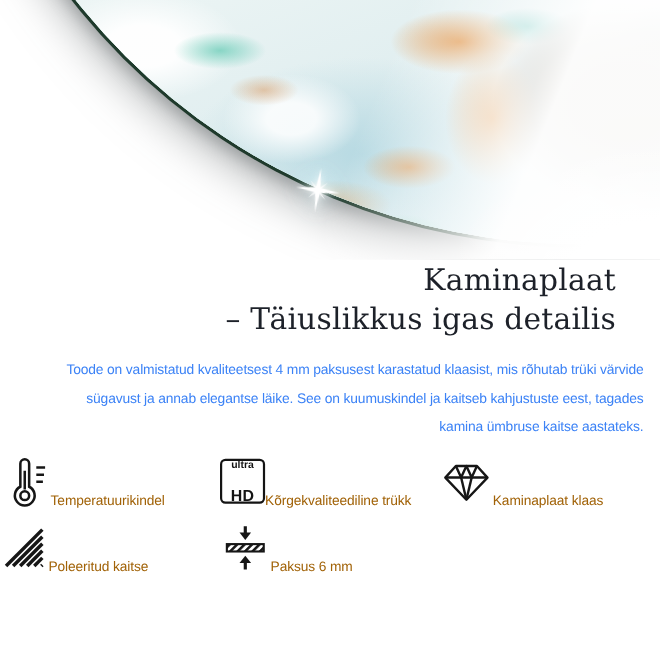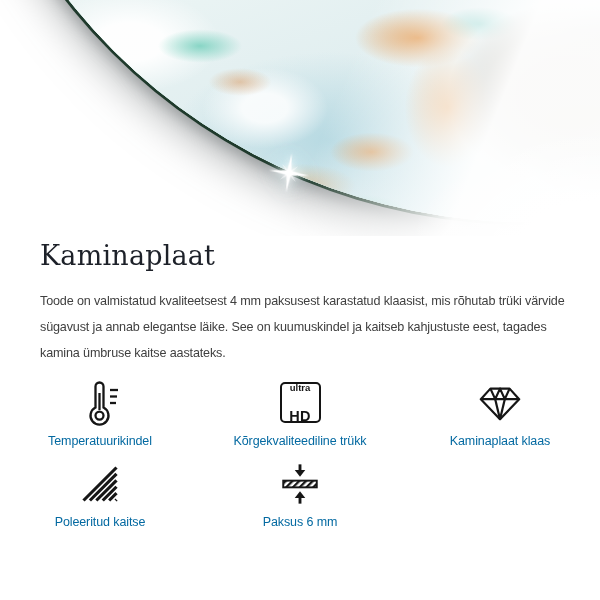--- a/index.html
+++ b/index.html
@@ -40,31 +40,31 @@
          radial-gradient(160px 90px ellipse at 480px 210px, rgba(190,224,232,0.90), rgba(190,224,232,0) 80%),
          linear-gradient(160deg, #eef6f5, #cfe4e9);}
   .sparkle{position:absolute;left:268px;top:152px;width:42px;height:42px;transform:rotate(8deg);
            filter:drop-shadow(0 0 3px rgba(255,255,255,0.95)) drop-shadow(0 0 9px rgba(215,245,250,0.85));}
   .hero-fade{position:absolute;inset:0;pointer-events:none;
        background:
          radial-gradient(260px 170px ellipse at 100% 108%, #fff 32%, rgba(255,255,255,0) 74%),
          linear-gradient(112deg, rgba(255,255,255,0) 54%, rgba(255,255,255,0.97) 78%);}
 
   
-  .content{padding:2px 40px 0;}
+  .content{padding:2px 40px 0;text-align:right;}
   .title{font-family:"DejaVu Serif","Liberation Serif",serif;font-weight:400;
          font-size:27px;line-height:35px;color:#1d2129;letter-spacing:0.2px;margin:0;}
-  .desc{margin-top:15px;width:545px;font-size:12.6px;line-height:26px;color:#404040;
+  .desc{margin-top:15px;width:545px;font-size:12.6px;line-height:26px;color:#3b82f6;
         letter-spacing:-0.15px;}
 
   
   .features{display:grid;grid-template-columns:1fr 1fr 1fr;row-gap:12px;margin-top:6px;}
-  .feature{display:flex;flex-direction:column;align-items:center;}
+  .feature{display:flex;flex-direction:row;align-items:flex-end;}
   .icon-box{height:48px;display:flex;align-items:center;justify-content:center;}
-  .feature-label{margin-top:7px;font-size:12.5px;color:#0369a1;letter-spacing:-0.1px;}
+  .feature-label{margin-top:7px;font-size:12.5px;color:#a16207;letter-spacing:-0.1px;}
   .icon-svg{display:block;}
   .uhd-box{width:37px;height:37px;border:2.5px solid #141414;border-radius:5px;
            display:flex;flex-direction:column;align-items:center;justify-content:center;
            color:#141414;font-weight:bold;}
   .uhd-top{font-size:9.5px;line-height:10px;}
   .uhd-bottom{font-size:14.5px;line-height:14px;letter-spacing:0.3px;margin-top:16px;}
 </style>
 </head>
 <body>
 
@@ -79,20 +79,21 @@
     <svg class="sparkle" viewBox="0 0 44 44">
       <path d="M22 1 L24.2 19.6 L43 22 L24.2 24.4 L22 43 L19.8 24.4 L1 22 L19.8 19.6 Z" fill="#ffffff"></path>
       <path d="M22 10 L23 21 L34 22 L23 23 L22 34 L21 23 L10 22 L21 21 Z" transform="rotate(45 22 22)" fill="rgba(255,255,255,0.85)"></path>
     </svg>
     <div class="hero-fade"></div>
   </div>
 
   <div class="content">
     <h1 class="title">
       <div>Kaminaplaat</div>
+      <div>– Täiuslikkus igas detailis</div>
     </h1>
     <p class="desc">Toode on valmistatud kvaliteetsest 4 mm paksusest karastatud klaasist, mis rõhutab trüki värvide sügavust ja annab elegantse läike. See on kuumuskindel ja kaitseb kahjustuste eest, tagades kamina ümbruse kaitse aastateks.</p>
   </div>
 
   <div class="features">
 
     <div class="feature">
       <div class="icon-box">
         <svg class="icon-svg" width="46" height="48" viewBox="0 0 46 48" fill="none" stroke="#161616" stroke-width="2.3">
           <path d="M18.5 28.5 V7.5 a4 4 0 0 1 8 0 V28.5 a9 9 0 1 1 -8 0 Z"></path>

